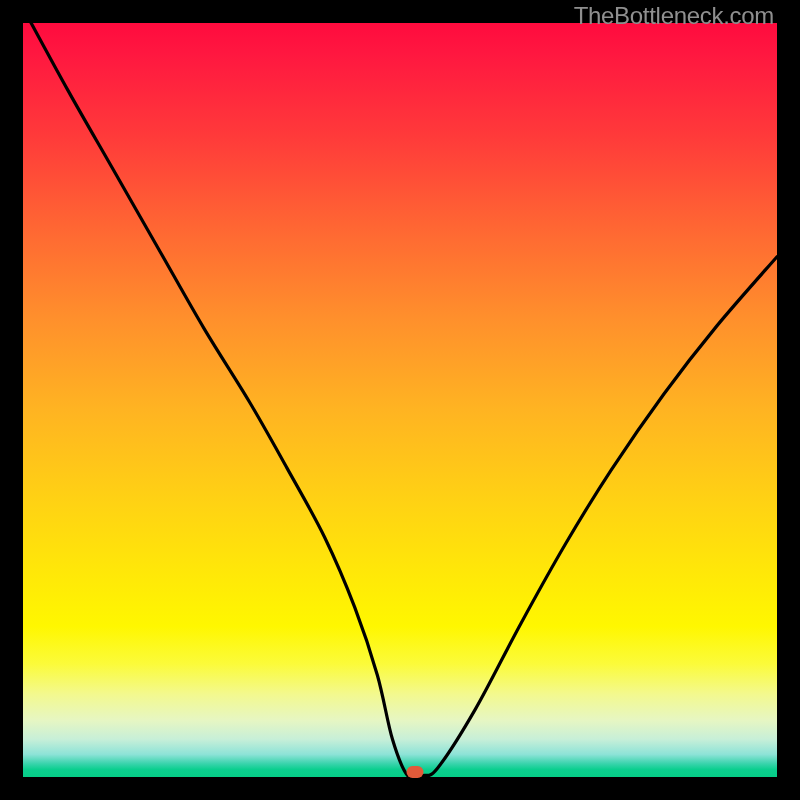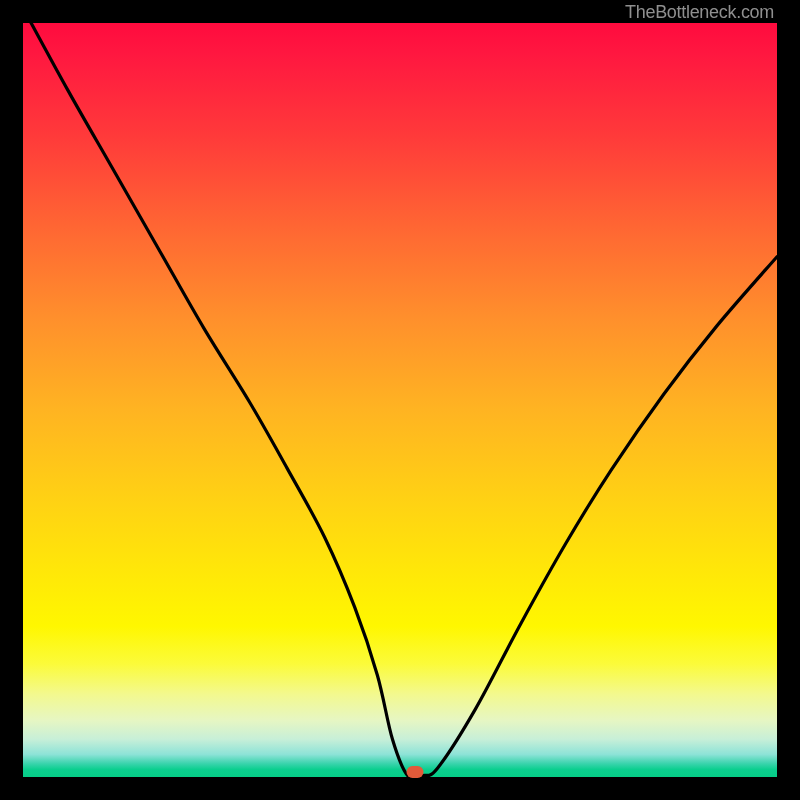--- a/index.html
+++ b/index.html
@@ -42,21 +42,21 @@
       #3bd4ad 98.2%,
       #0bcf8f 99%,
       #06cd87 100%
     );
   }
   .attribution {
     position: absolute;
     top: 2px;
     right: 26px;
     color: #8f8f8f;
-    font-size: 18px;
+    font-size: 24px;
     font-weight: 500;
     letter-spacing: -0.3px;
   }
   .marker {
     position: absolute;
     width: 17px;
     height: 12px;
     border-radius: 6px / 6px;
     background: #e25a3a;
     transform: translate(-50%, -50%);

